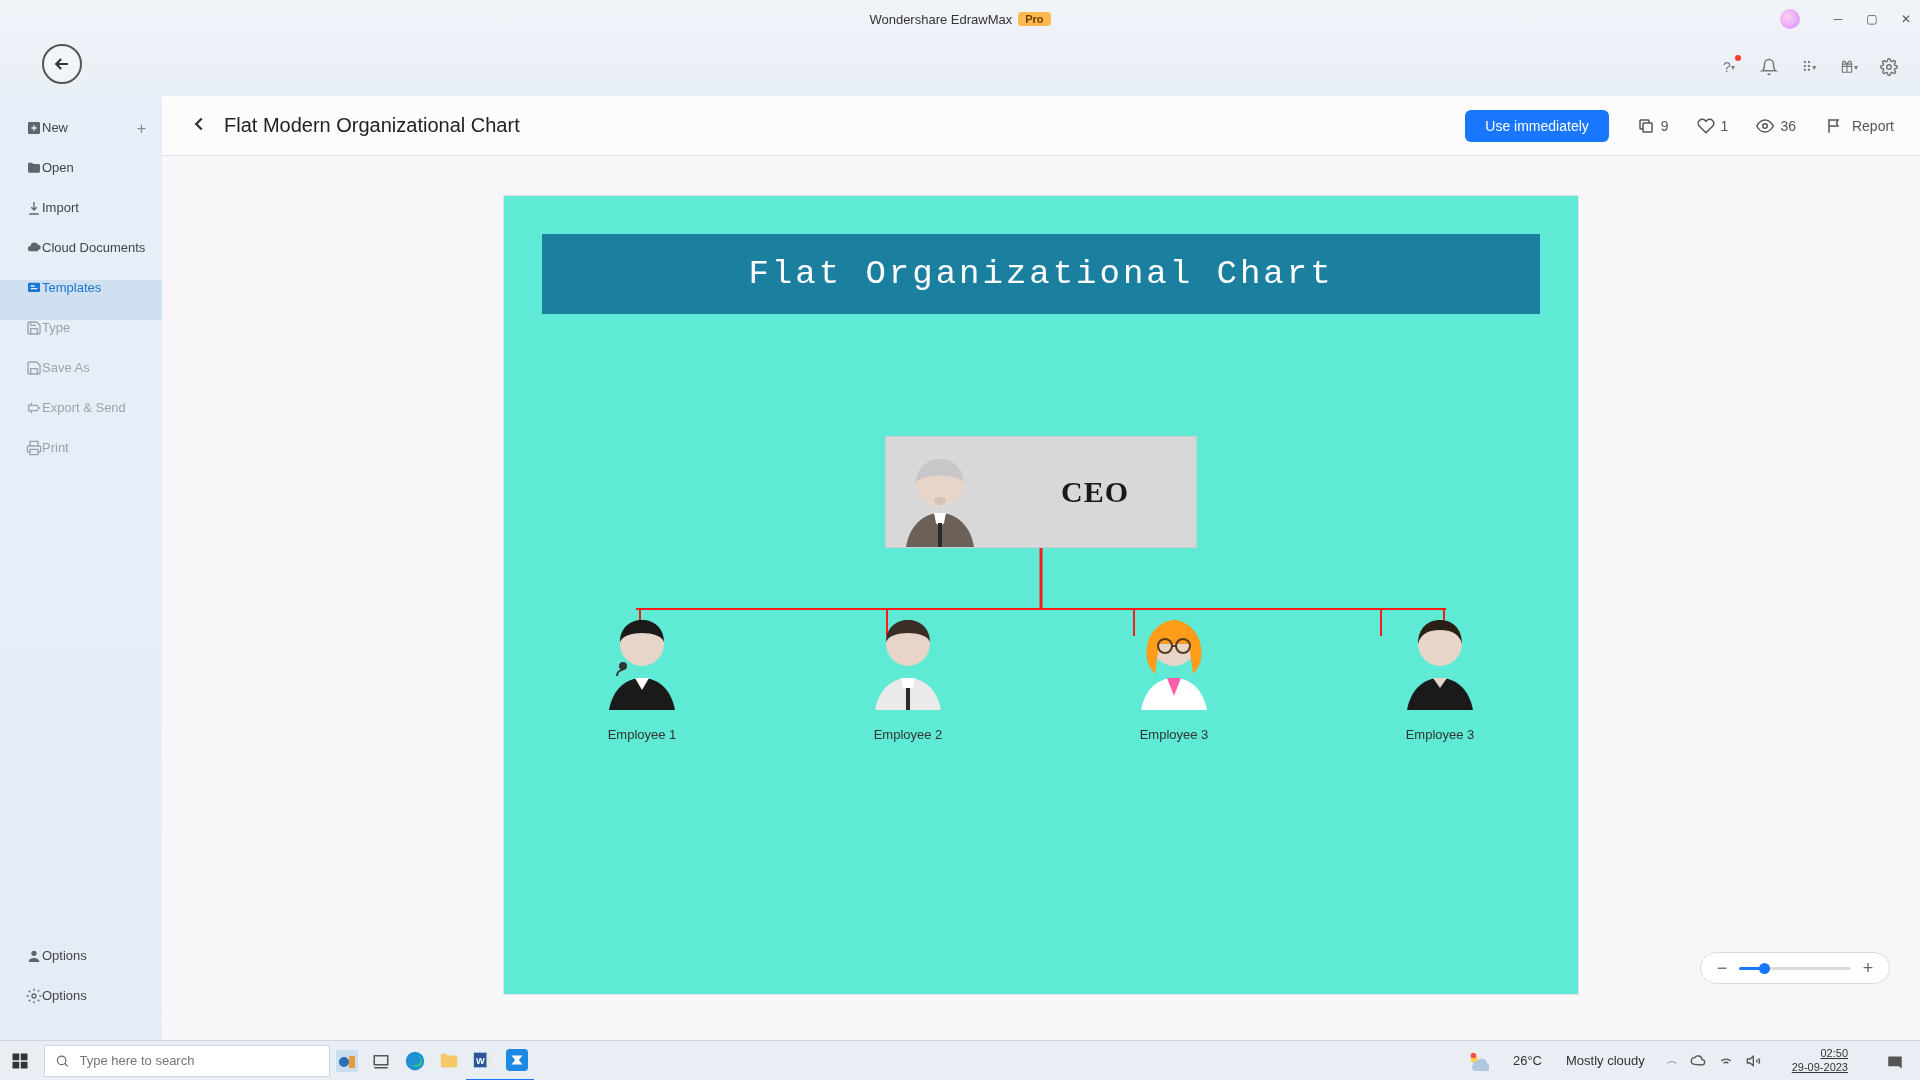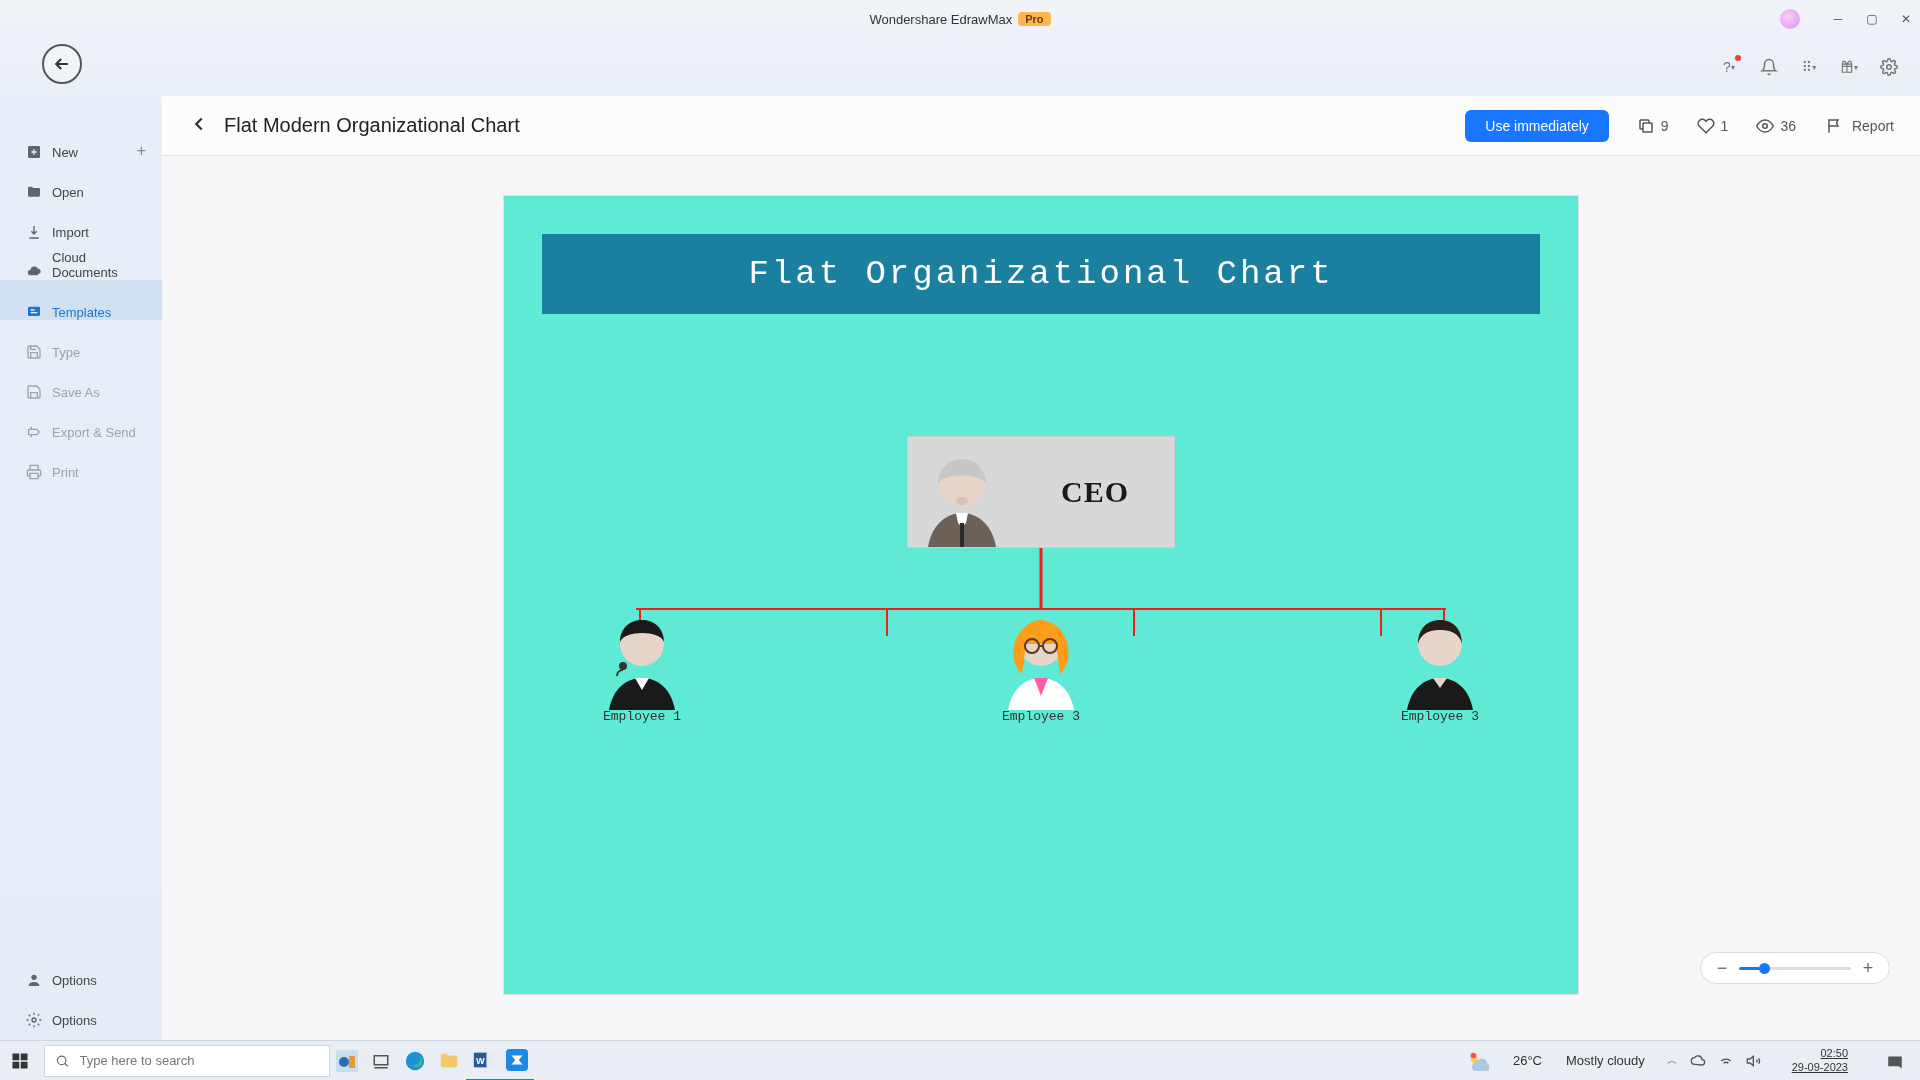--- a/index.html
+++ b/index.html
@@ -33,21 +33,21 @@
 }
 .back-circle svg { width:20px; height:20px; }
 
 
 .sidebar {
   position:absolute; top:96px; left:0; width:162px; bottom:40px;
   background: linear-gradient(rgba(230,238,248,0.95), rgba(226,236,246,0.9));
   padding-top:24px;
 }
 .sidebar .item {
-  display:flex; align-items:flex-end; gap:10px; height:40px; padding:0 16px 0 26px;
+  display:flex; align-items:flex-start; height:40px; padding:0 16px 0 26px;
   font-size:13px; color:#444; cursor:pointer;
 }
 .sidebar .item.active { background: rgba(200,218,238,0.7); color:#1976d2; }
 .sidebar .item.active .sicon { color:#1976d2; }
 .sidebar .item.disabled { color:#9aa4ae; }
 .sidebar .item.disabled .sicon { color:#9aa4ae; }
 .sidebar .sicon { width:16px; height:16px; display:flex; align-items:center; justify-content:center; color:#5c6670; }
 .sidebar .new-plus { margin-left:auto; color:#888; font-size:16px; }
 .sidebar .bottom { position:absolute; bottom:12px; left:0; right:0; }
 
@@ -74,35 +74,35 @@
 }
 .chart-banner {
   position:absolute; top:38px; left:38px; right:38px; height:80px; background:#1b7fa0;
   display:flex; align-items:center; justify-content:center;
   font-family: "Courier New", monospace; font-size:34px; color:#fff; letter-spacing:3px;
 }
 
 
 .org { position:absolute; top:240px; left:0; right:0; }
 .ceo-box {
-  width:268px; height:112px; margin:0 auto; background:#d8d8d8; border:1px solid #ccc;
+  width:312px; height:112px; margin:0 auto; background:#d8d8d8; border:1px solid #ccc;
   display:flex; align-items:flex-end; position:relative;
 }
 .ceo-box .portrait { width:108px; height:112px; display:flex; align-items:flex-end; justify-content:center; }
 .ceo-box .label { flex:1; display:flex; align-items:center; justify-content:center; font-family:Georgia,serif; font-size:30px; font-weight:bold; letter-spacing:1px; color:#1a1a1a; height:100%;}
 
 .connector-v1 { position:absolute; top:352px; left:50%; width:3px; height:62px; background:#ff1a1a; transform:translateX(-50%);}
 .connector-h { position:absolute; top:412px; left:132px; right:132px; height:2px; background:#ff1a1a;}
 .connector-v2 { position:absolute; top:412px; width:2px; height:28px; background:#ff1a1a;}
 
 .emp-row { position:absolute; top:414px; left:40px; right:40px; display:flex; justify-content:space-between; }
 .emp { width:196px; height:162px; position:relative;}
 .emp .portrait { width:110px; height:100px; margin:0 auto; display:flex; align-items:flex-end; justify-content:center; }
 .emp .box { position:absolute; bottom:0; width:100%; height:104px; background:#d8d8d8; z-index:-1;}
-.emp .label { position:absolute; bottom:48px; width:100%; text-align:center; font-family:Liberation Mono, monospace; font-size:13px; color:#333;}
+.emp .label { position:absolute; bottom:30px; width:100%; text-align:center; font-family:Liberation Sans, sans-serif; font-size:13px; color:#333;}
 
 
 .zoom {
   position:absolute; right:30px; bottom:56px; width:190px; height:32px; background:#fff; border:1px solid #ddd; border-radius:16px;
   display:flex; align-items:center; padding:0 14px; gap:10px;
 }
 .zoom .zbtn { font-size:18px; color:#666; cursor:pointer; width:14px; text-align:center;}
 .zoom .track { flex:1; height:3px; background:linear-gradient(to right,#1976ff 0 18%, #ddd 18% 100%); border-radius:2px; position:relative;}
 .zoom .thumb { position:absolute; left:18%; top:-4px; width:11px; height:11px; background:#1976ff; border-radius:50%;}
 
@@ -339,20 +339,33 @@
             <svg width="110" height="100" viewBox="0 0 110 100">
                 <circle cx="55" cy="34" r="22" fill="#e6d5c8"></circle>
                 <path d="M33 32c0-14 10-22 22-22s22 8 22 22c-4-12-40-12-44 0z" fill="#1a1a1a"></path>
                 <path d="M22 100c4-22 18-32 33-32s29 10 33 32z" fill="#1a1a1a"></path>
                 <path d="M48 68h14l-7 12z" fill="#fff"></path>
                 <circle cx="36" cy="56" r="4" fill="#333"></circle>
                 <path d="M36 60c-4 0-6 3-6 6" stroke="#333" fill="none" stroke-width="2"></path>
               </svg>
           </div>
           <div class="label">Employee 1</div>
+        </div>
+        <div class="emp">
+          <div class="box"></div>
+          <div class="portrait">
+            <svg width="110" height="100" viewBox="0 0 110 100">
+                <circle cx="55" cy="34" r="22" fill="#e6d5c8"></circle>
+                <path d="M33 32c0-14 10-22 22-22s22 8 22 22c-4-12-40-12-44 0z" fill="#3a2e26"></path>
+                <path d="M22 100c4-22 18-32 33-32s29 10 33 32z" fill="#eaeaea"></path>
+                <path d="M48 68h14l-2 10h-10z" fill="#fff"></path>
+                <rect x="53" y="78" width="4" height="22" fill="#2a2a2a"></rect>
+              </svg>
+          </div>
+          <div class="label">Employee 2</div>
         </div>
         <div class="emp">
           <div class="box"></div>
           <div class="portrait">
             <svg width="110" height="100" viewBox="0 0 110 100">
                 <circle cx="55" cy="34" r="22" fill="#e6d5c8"></circle>
                 <path d="M28 50c-4-30 18-40 27-40s31 10 27 40c-2 8-8 14-8 14l-4-30H40l-4 30s-6-6-8-14z" fill="#ff9c1a"></path>
                 <circle cx="46" cy="36" r="7" fill="none" stroke="#5a3a1a" stroke-width="2"></circle>
                 <circle cx="64" cy="36" r="7" fill="none" stroke="#5a3a1a" stroke-width="2"></circle>
                 <path d="M53 36h4" stroke="#5a3a1a" stroke-width="2"></path>

